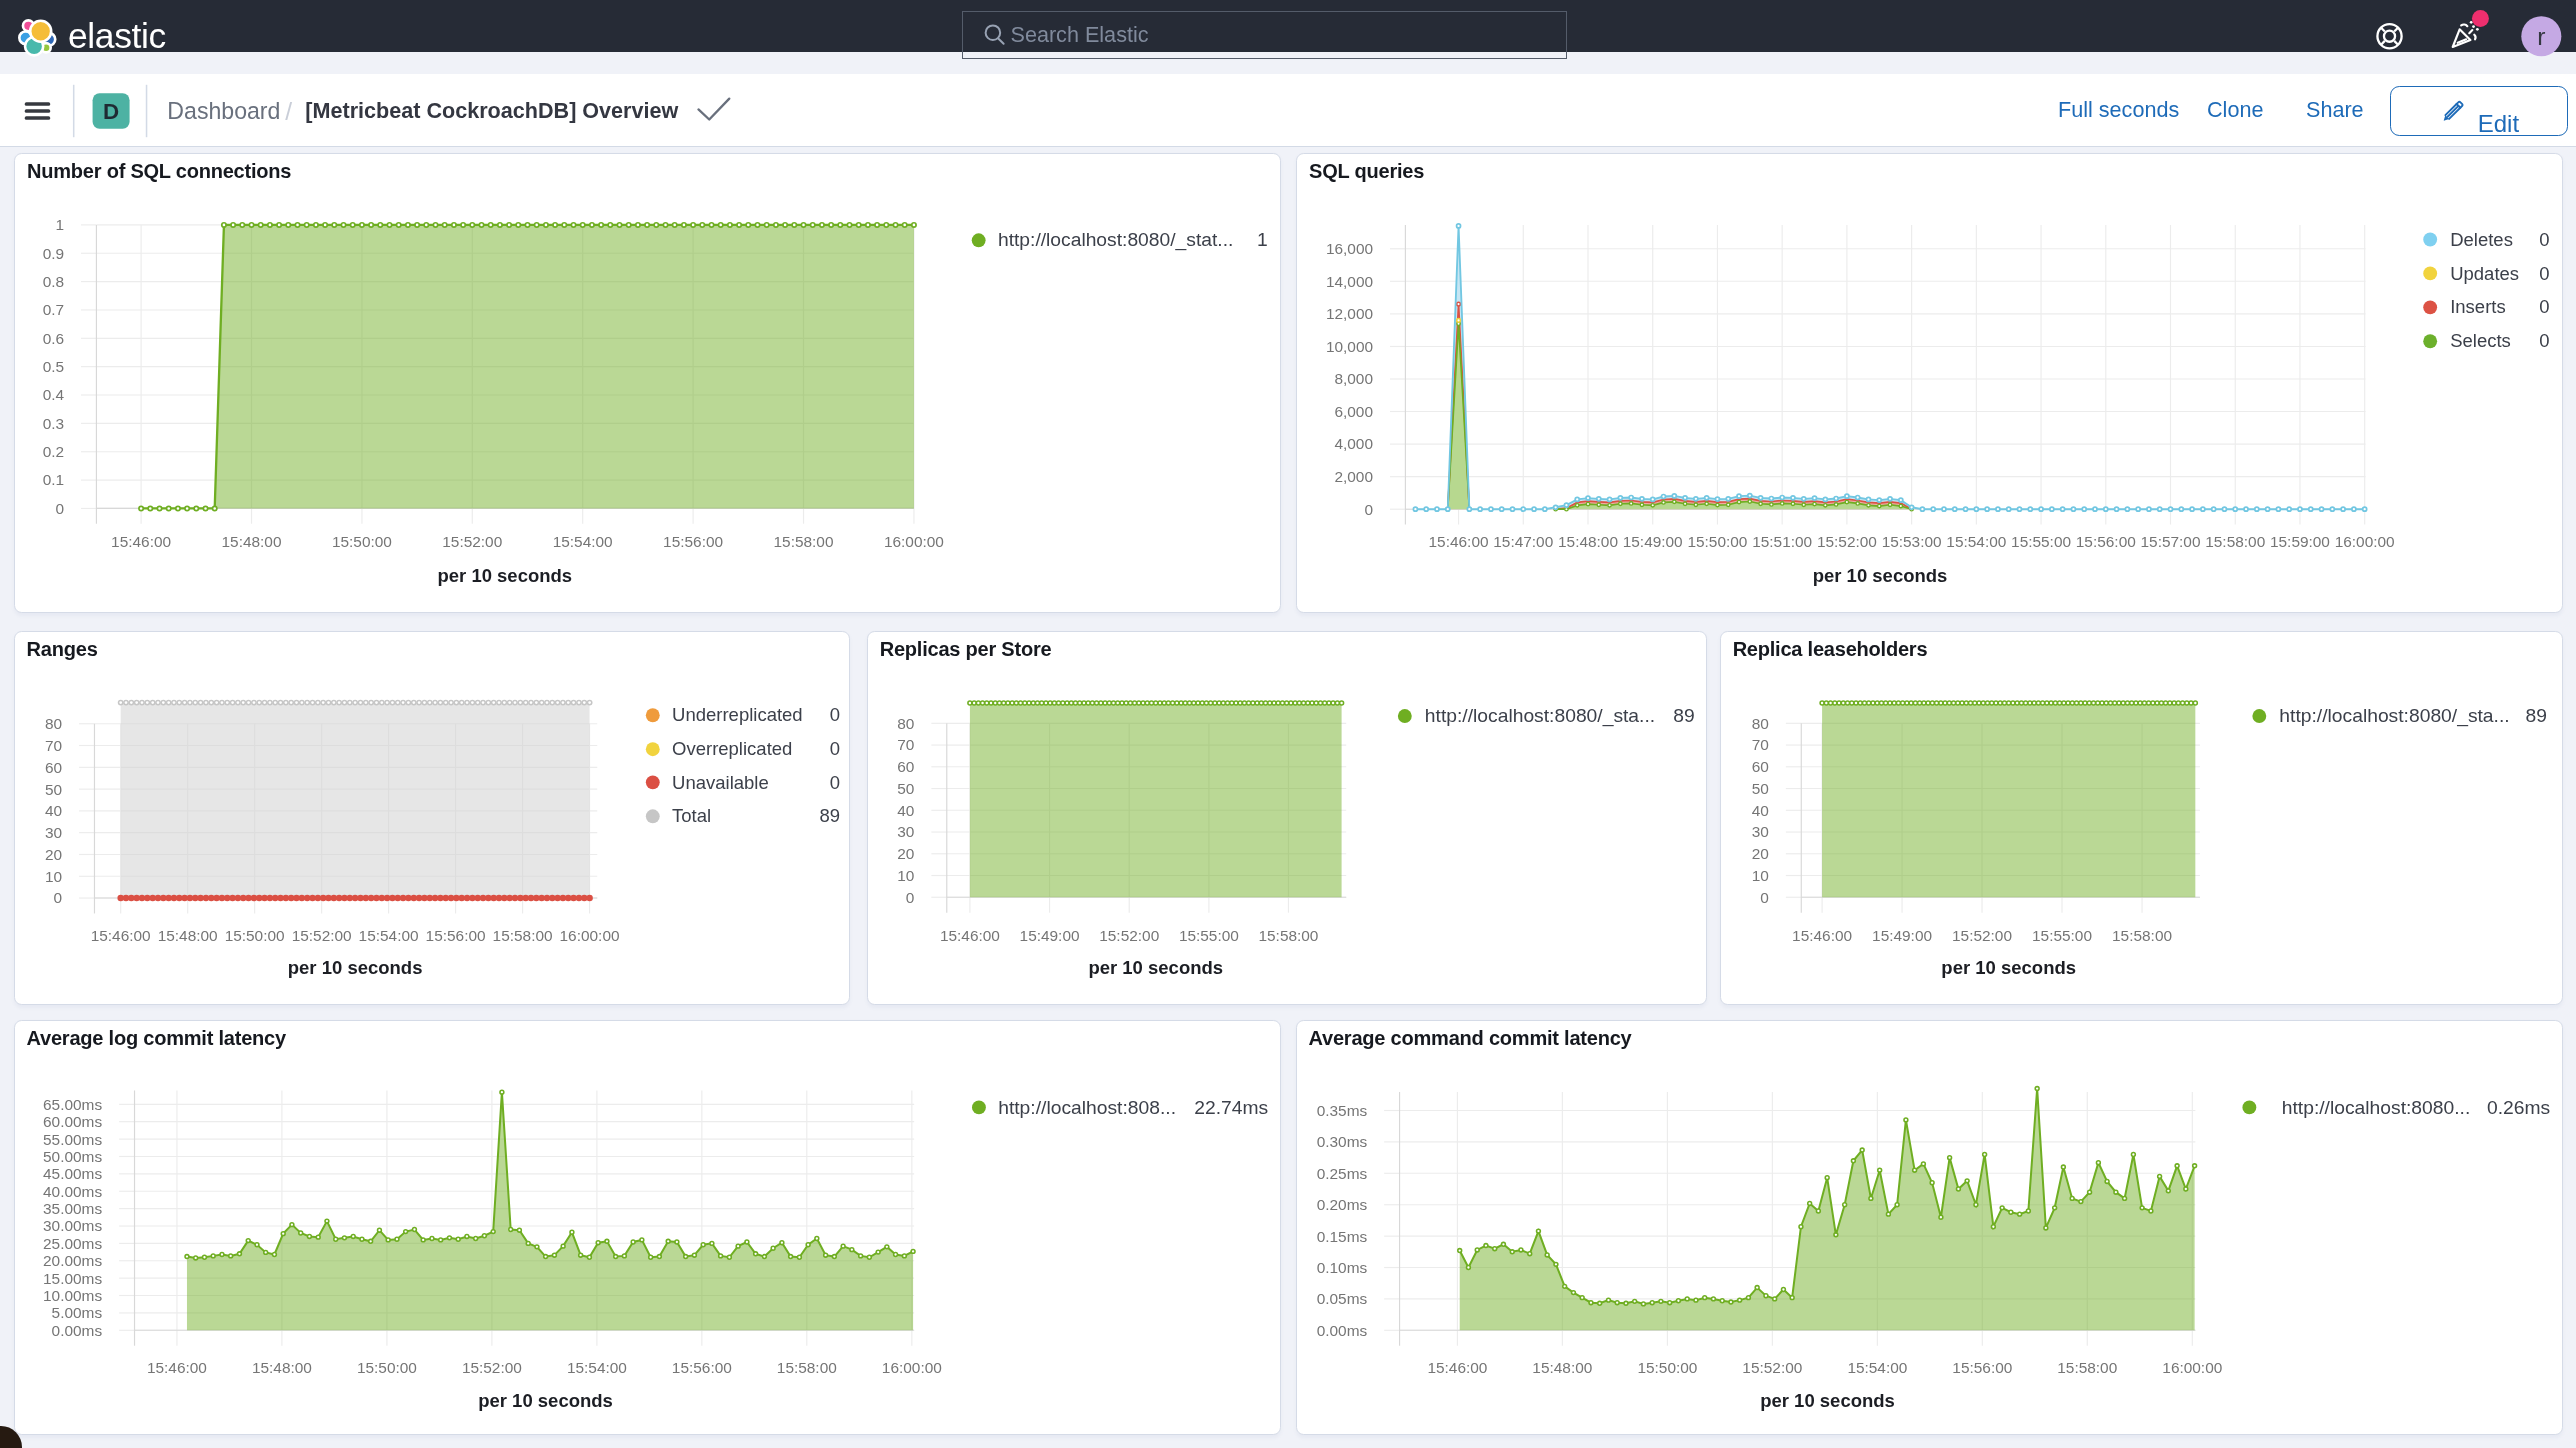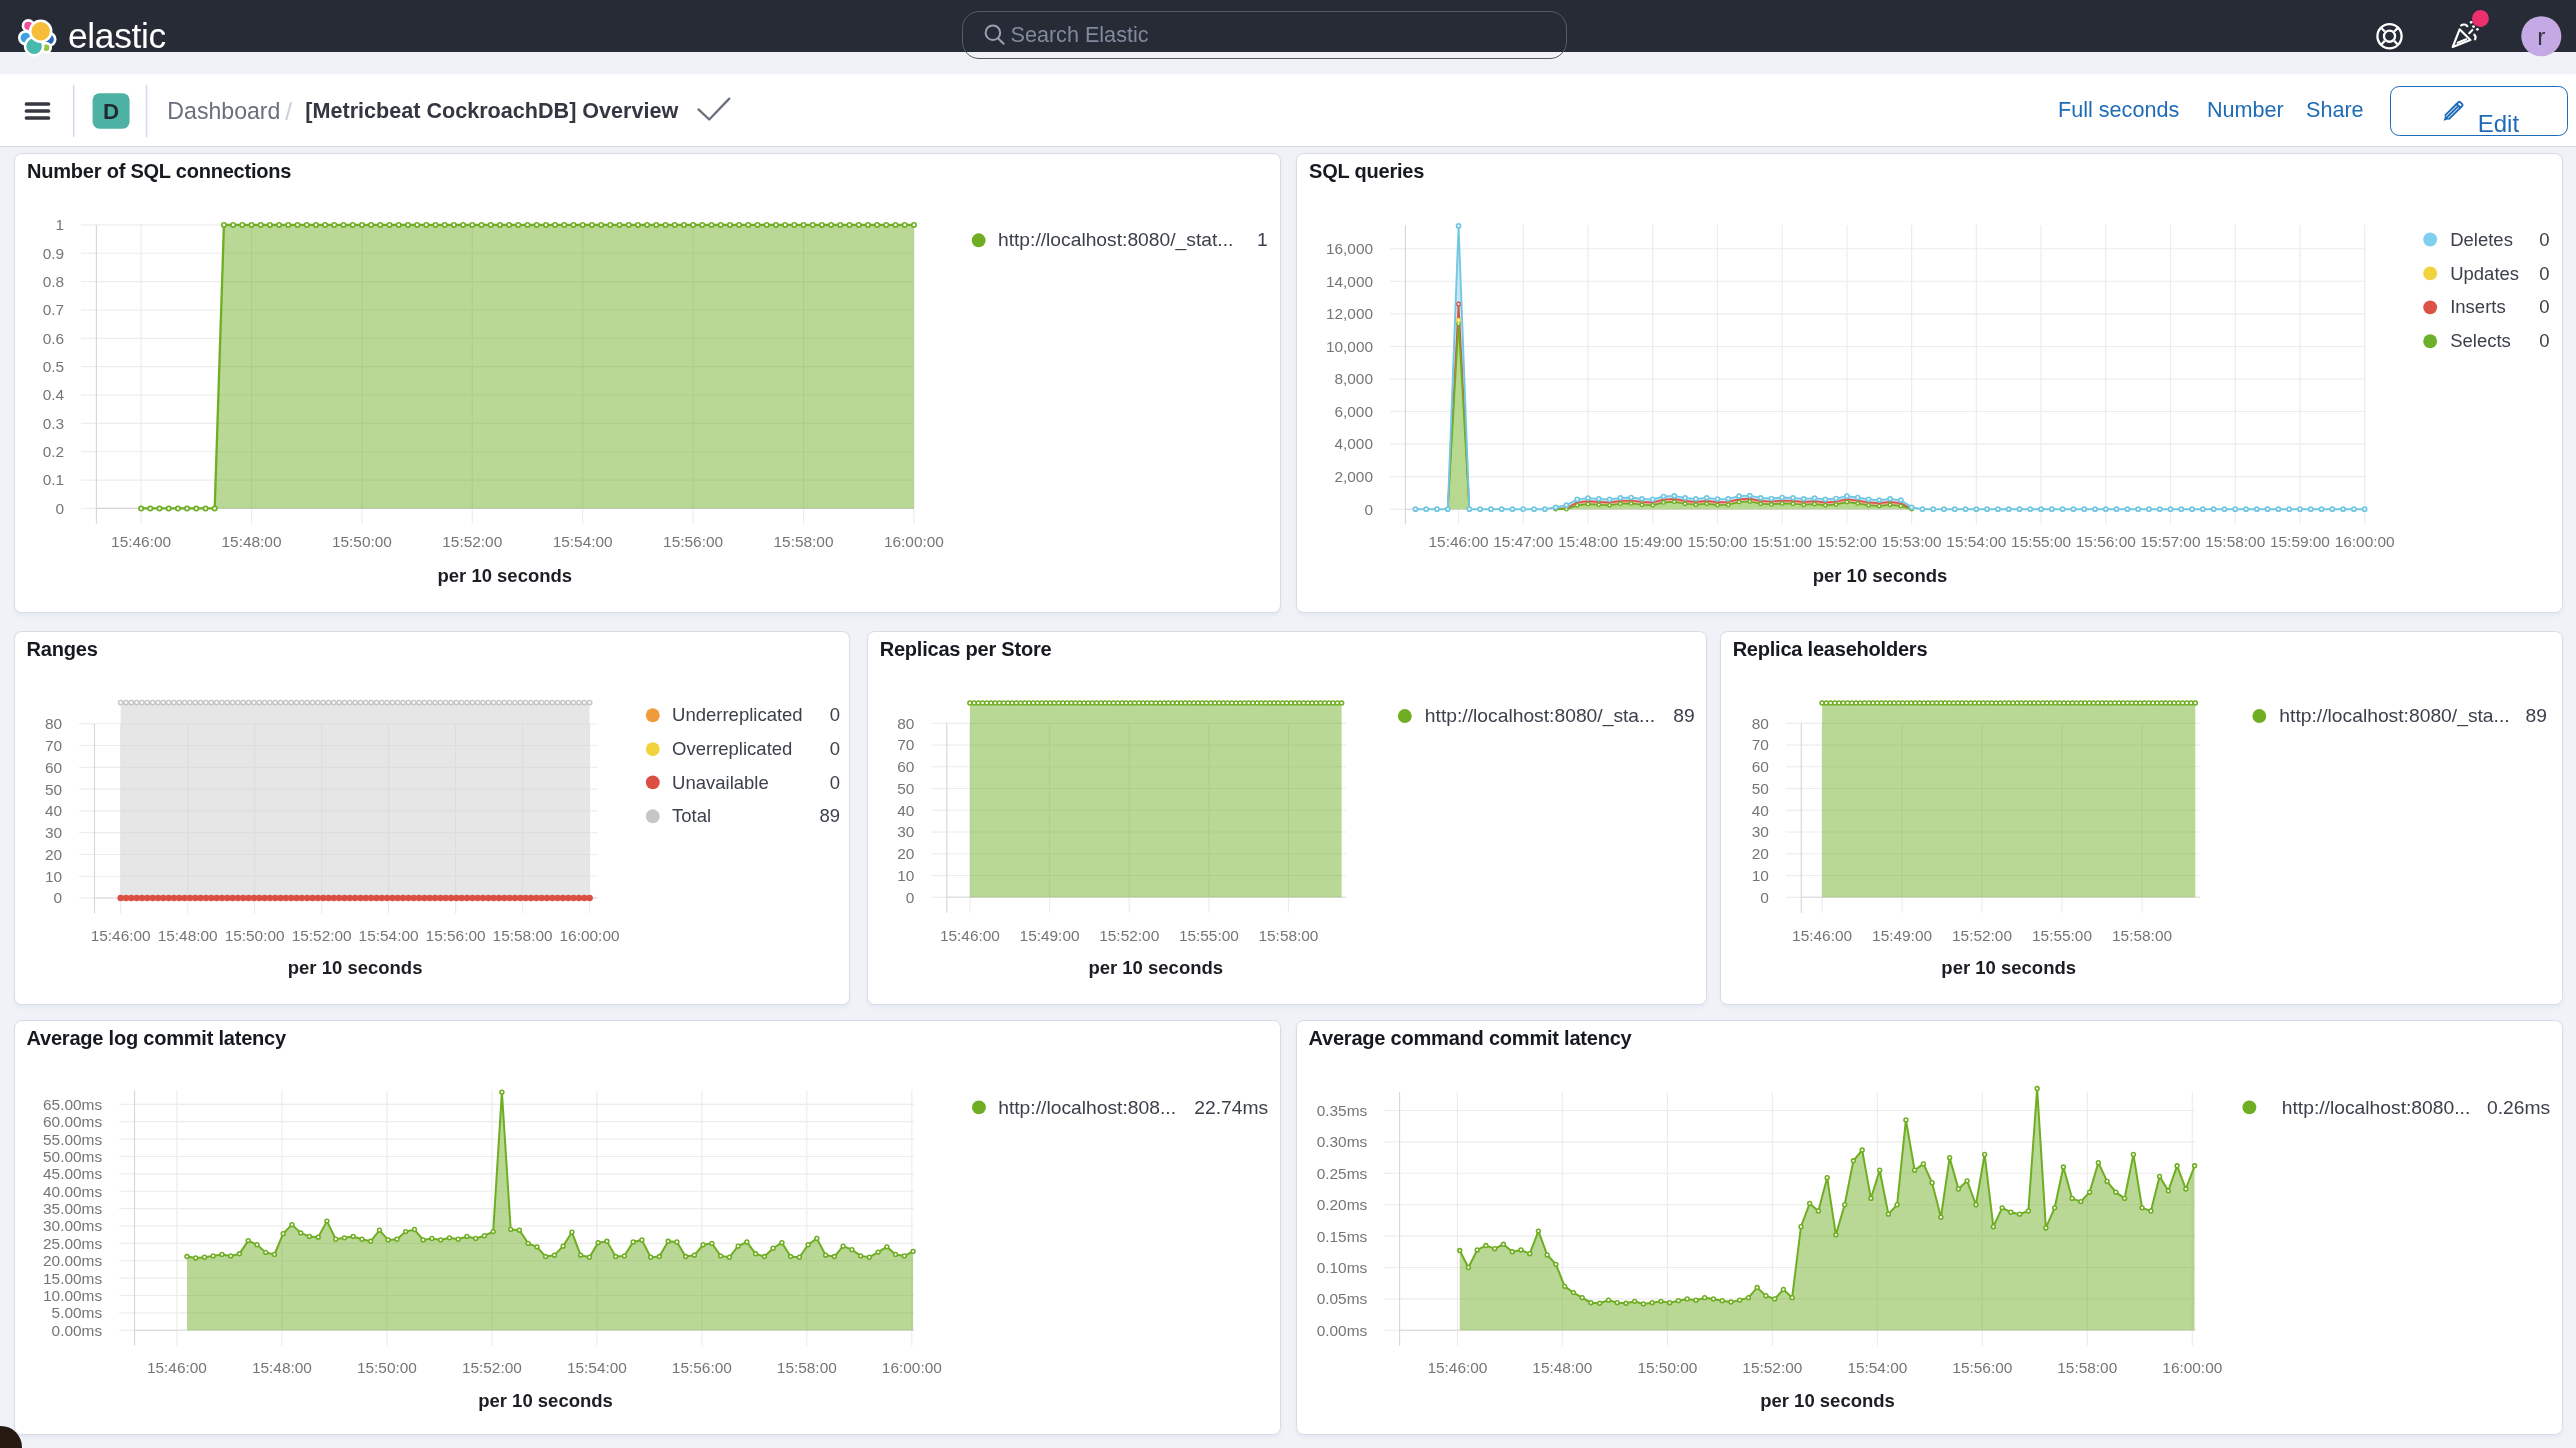--- a/index.html
+++ b/index.html
@@ -1,16 +1,16 @@
 <!DOCTYPE html>
 <html style="font-size:12.3px"><head><meta charset="utf-8"><style>
 html,body{margin:0;padding:0;}
 body{width:2576px;height:1448px;font-family:'Liberation Sans',sans-serif;background:#f0f2f8;position:relative;overflow:hidden;}
 #hdr{position:absolute;left:0;top:0;width:2576px;height:52px;background:#262b36;}
-#search{position:absolute;left:962px;top:10.8px;width:605px;height:48px;border:1.5px solid #545c6a;border-radius:17px;box-sizing:border-box;display:flex;align-items:center;}
+#search{position:absolute;left:962px;top:10.8px;width:605px;height:48px;border:1.5px solid #545c6a;border-radius:0;box-sizing:border-box;display:flex;align-items:center;}
 #search span{color:#808a9c;font-size:21.6px;margin-left:1.5px;}
 #nav{position:absolute;left:0;top:74px;width:2576px;height:72px;background:#fff;border-bottom:1.5px solid #d3dae6;}
 .navlink{position:absolute;top:23px;font-size:21.6px;color:#1e6bb8;font-weight:500;}
 #editbtn{position:absolute;left:2390px;top:12.3px;width:178px;height:50px;border:1.9px solid #1e6bb8;border-radius:9.3px;box-sizing:border-box;display:flex;align-items:center;justify-content:center;gap:10.8px;}
 #editbtn span{color:#1e6bb8;font-size:24px;font-weight:500;margin-top:26px;}
 #content{position:absolute;left:0;top:0;width:2576px;height:1448px;}
 .panel{position:absolute;background:#fff;border:1.5px solid #d5dbe7;border-radius:7.7px;box-sizing:border-box;box-shadow:0 2.3px 3.9px rgba(90,110,150,0.06);}
 #corner{position:absolute;left:-20px;bottom:-20px;width:42px;height:42px;border-radius:50%;background:#261a11;}
 </style></head><body>
 <div id="hdr">
@@ -68,21 +68,21 @@
       <line x1="95.5" y1="14" x2="95.5" y2="82" stroke="#d3dae6" stroke-width="2"></line>
       <rect x="120" y="25" width="48" height="46" rx="9" fill="#4db2a3"></rect>
       <text x="144" y="59" font-size="29" font-weight="bold" fill="#1f2a33" text-anchor="middle" font-family="Liberation Sans, sans-serif">D</text>
       <line x1="190" y1="14" x2="190" y2="82" stroke="#d3dae6" stroke-width="2"></line>
       <text x="217" y="58" font-size="30" fill="#69707d" font-family="Liberation Sans, sans-serif">Dashboard</text>
       <text x="370" y="60" font-size="32" fill="#c9ced8" font-family="Liberation Sans, sans-serif">/</text>
       <text x="396" y="57" font-size="28" font-weight="700" fill="#343741" font-family="Liberation Sans, sans-serif">[Metricbeat CockroachDB] Overview</text>
       <polyline points="906,46 920,59 946,32" fill="none" stroke="#69707d" stroke-width="3" stroke-linecap="round" stroke-linejoin="round"></polyline>
     </svg>
     <a class="navlink" style="left:2058px">Full seconds</a>
-    <a class="navlink" style="left:2207px">Number</a>
+    <a class="navlink" style="left:2207px">Clone</a>
     <a class="navlink" style="left:2306px">Share</a>
     <div id="editbtn">
       <svg width="28" height="28" viewBox="0 0 36 36">
        <g stroke="#1e6bb8" stroke-width="2.4" fill="none" stroke-linejoin="round" stroke-linecap="round">
          <path d="M8.2 23.4 L22.6 9 L27.4 13.8 L13 28.2"></path>
          <path d="M22.6 9 L24.8 6.8 Q26.2 5.4 27.6 6.8 L29.6 8.8 Q31 10.2 29.6 11.6 L27.4 13.8"></path>
          <path d="M11 25.4 L25 11.4"></path>
        </g>
        <path d="M8.2 23.4 L13 28.2 L6 30.4 Z" fill="#1e6bb8"></path>
       </svg>

